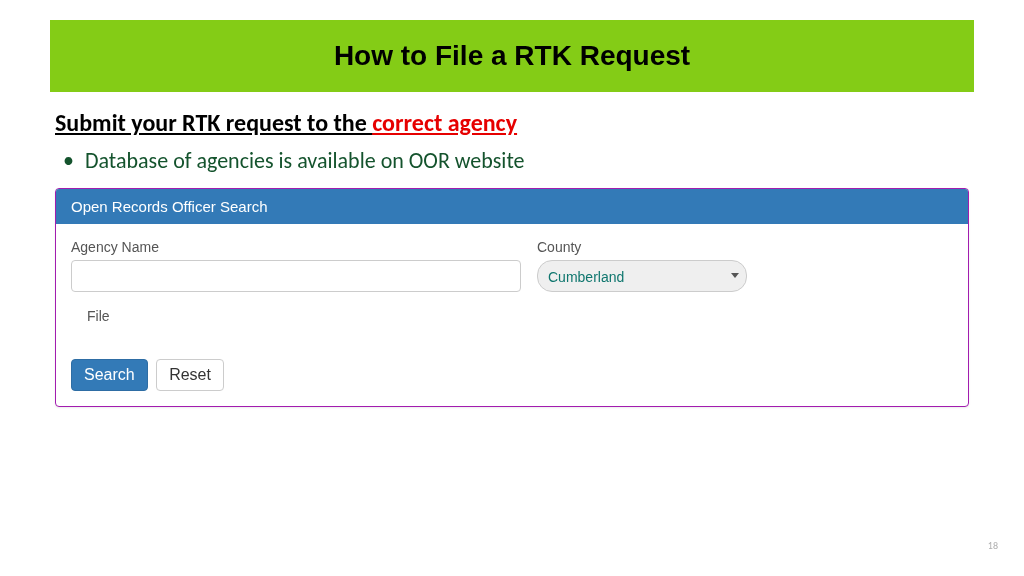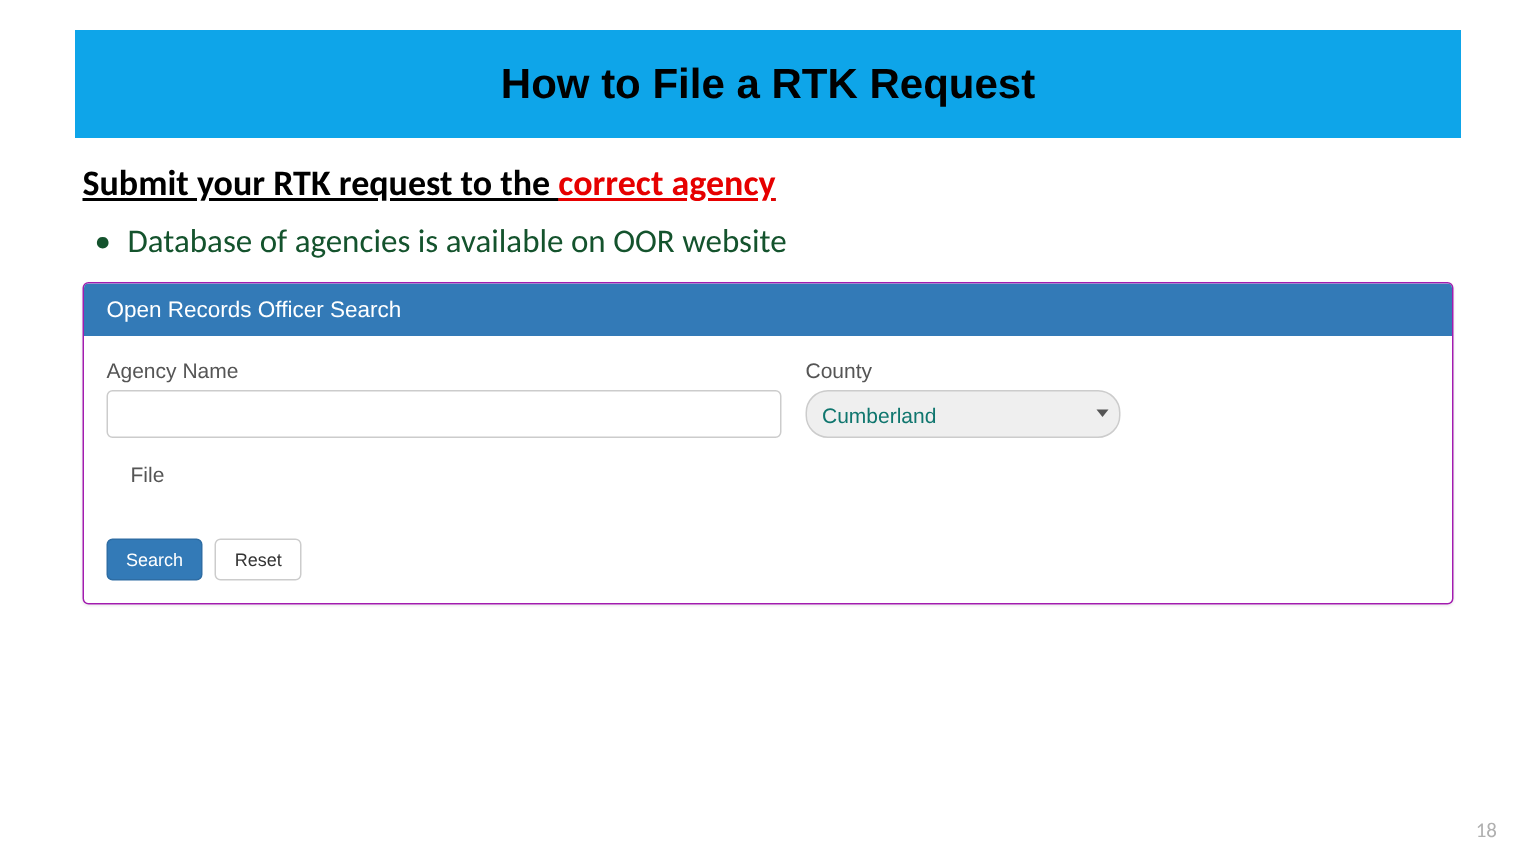--- a/index.html
+++ b/index.html
@@ -9,21 +9,21 @@
     }
     body {
       width: 1024px;
       height: 576px;
       font-family: Calibri, Arial, sans-serif;
       background: #ffffff;
       position: relative;
     }
     .title-banner {
       margin: 20px 50px 0 50px;
-      background: #0ea5e9;
+      background: #84cc16;
       padding: 20px 0;
       text-align: center;
     }
     .title-text {
       font-family: "Arial Black", Arial, sans-serif;
       font-weight: 900;
       font-size: 28px;
       color: #000;
     }
     .content {
@@ -129,42 +129,42 @@
       border-right: 4px solid transparent;
       border-top: 5px solid #555;
     }
     .button-row {
       width: 100%;
       margin-top: 14px;
     }
     .btn {
       display: inline-block;
       padding: 6px 12px;
-      font-size: 12px;
+      font-size: 16px;
       border-radius: 4px;
       border: 1px solid transparent;
       cursor: pointer;
       font-family: inherit;
     }
     .btn-primary {
       background: #337ab7;
       border-color: #2e6da4;
       color: #fff;
     }
     .btn-default {
       background: #fff;
       border-color: #ccc;
       color: #333;
       margin-left: 4px;
     }
     .page-number {
       position: absolute;
-      bottom: 14px;
+      bottom: 24px;
       right: 26px;
-      font-size: 14px;
+      font-size: 10px;
       color: #b0b0b0;
       text-align: center;
     }
   </style>
 </head>
 <body>
 
 <div class="title-banner">
   <div class="title-text">How to File a RTK Request</div>
 </div>

